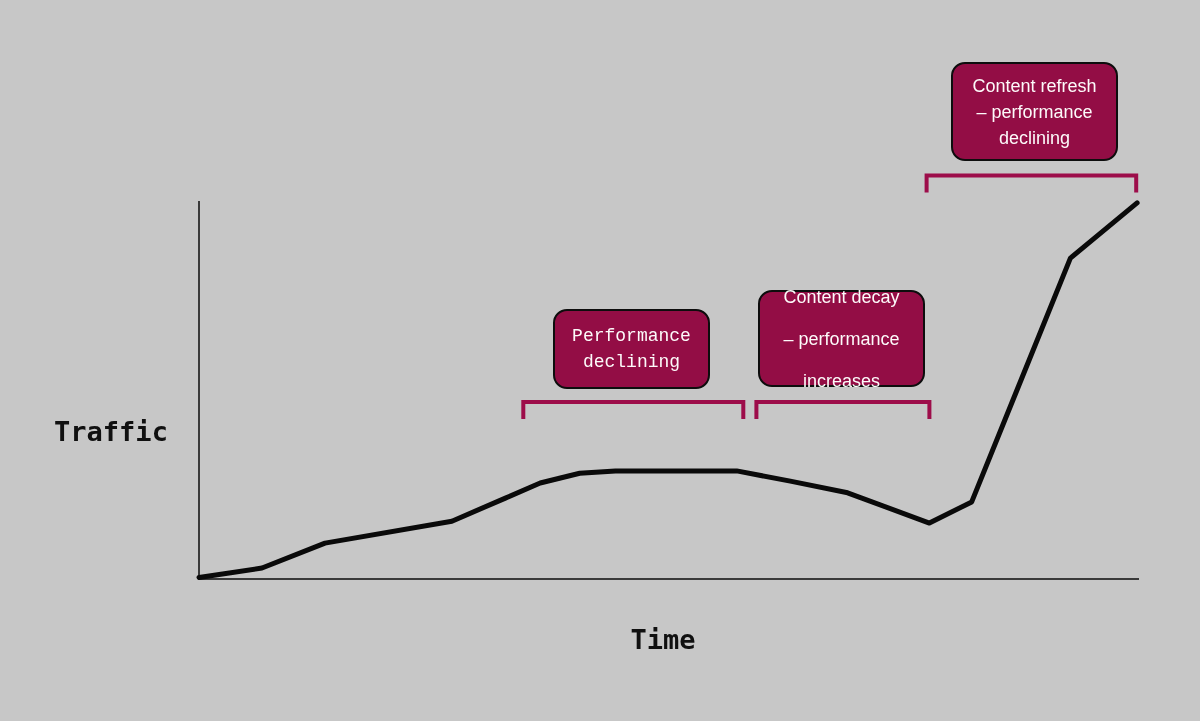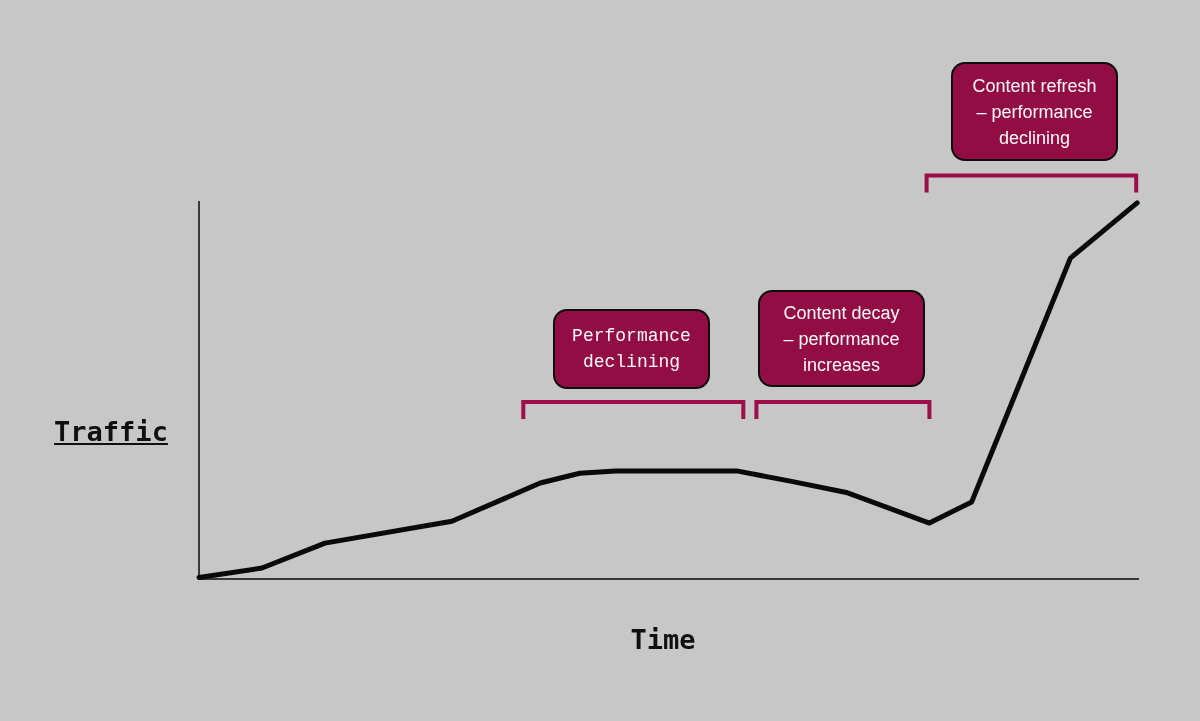--- a/index.html
+++ b/index.html
@@ -16,28 +16,28 @@
   .bracket{fill:none;stroke:var(--bracket,#9d0d4a);stroke-width:4;}
   .callout{
     position:absolute;box-sizing:border-box;
     background:var(--boxfill,#930d45);
     border:2px solid #0d0d0d;border-radius:14px;
     color:var(--boxtext,#fdfafa);
     display:flex;flex-direction:column;justify-content:center;align-items:center;
     text-align:left;font-size:18px;line-height:26px;font-weight:500;
   }
   .box-plateau{left:553px;top:309px;width:157px;height:80px;font-family:Liberation Mono, monospace;}
-  .box-decay{left:758px;top:290px;width:167px;height:97px;}
+  .box-decay{left:758px;top:290px;width:167px;height:97px;gap:16px;}
   .box-refresh{left:951px;top:62px;width:167px;height:99px;}
   .axis-label{
     position:absolute;text-align:center;
     font-family:"DejaVu Sans Mono",monospace;
     font-size:27px;font-weight:700;color:#101010;
   }
-  .ylabel{left:30px;top:416px;width:162px;text-decoration:underline;}
+  .ylabel{left:30px;top:416px;width:162px;}
   .xlabel{left:588px;top:624px;width:150px;}
 </style>
 </head>
 <body>
 
 <div class="stage">
 
   <svg id="chart-svg" width="1200" height="721" viewBox="0 0 1200 721">
     <path id="axes" d="M 199 201 L 199 579 L 1139 579"></path>
     <polyline id="traffic-line" points="199.0,577.5 262.0,568.0 325.0,543.1 451.9,521.2 505.4,498.1 540.2,483.0 579.7,473.2 615.4,470.9 736.7,470.9 790.3,481.1 847.6,492.8 929.4,523.1 971.7,501.9 1070.4,258.1 1137.1,202.9"></polyline>

